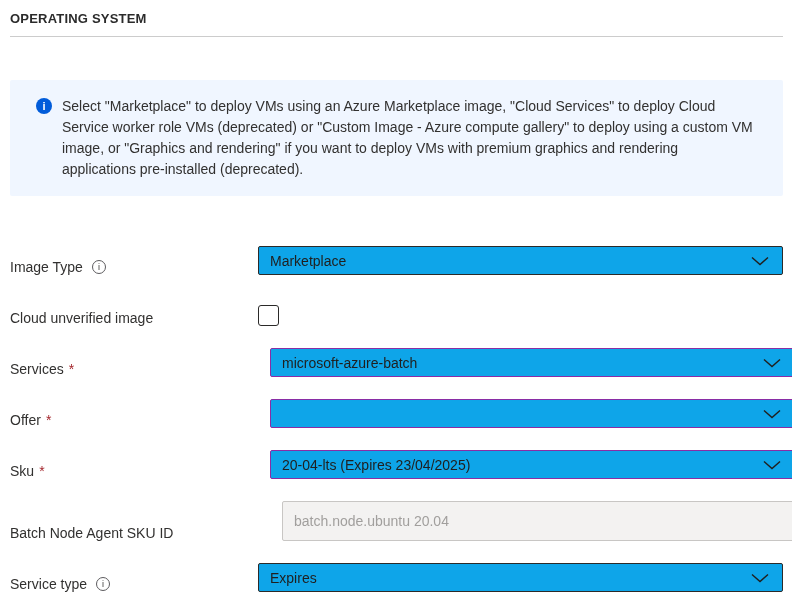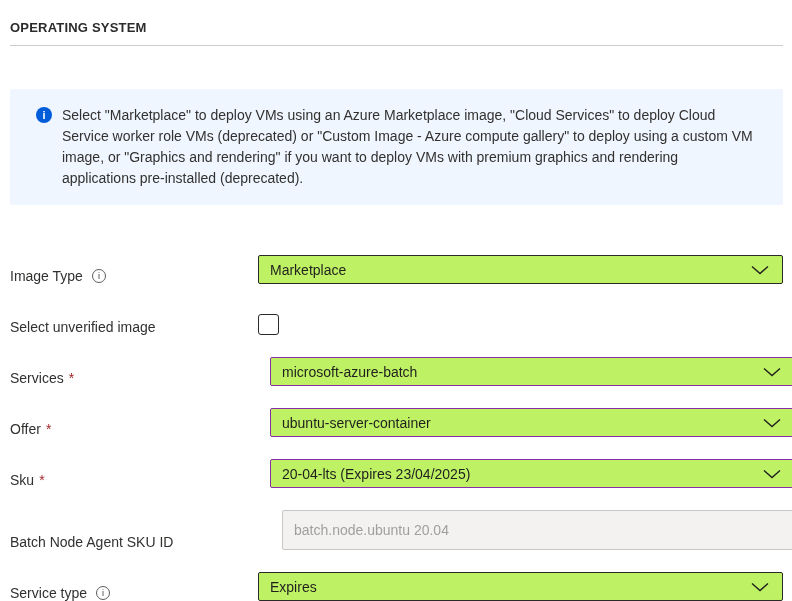--- a/index.html
+++ b/index.html
@@ -3,21 +3,21 @@
 <meta charset="utf-8">
 <style>
   * { box-sizing: border-box; margin: 0; padding: 0; }
   html, body { background: #ffffff; }
   body {
     width: 792px; height: 601px;
     font-family: "Liberation Sans", sans-serif;
     color: #323130;
     overflow: hidden;
   }
-  .page { padding: 9px 9px 0 10px; width: 792px; }
+  .page { padding: 0 9px 0 10px; width: 792px; }
 
   
   .section-header {
     padding: 9px 0 9px;
     border-bottom: 1px solid #cccccc;
   }
   .section-title {
     font-size: 13px;
     font-weight: bold;
     letter-spacing: 0.2px;
@@ -81,21 +81,21 @@
     cursor: default;
   }
   .field-control { flex: 1; position: relative; }
 
   .dropdown {
     position: relative;
     height: 29px;
     width: 100%;
     border: 1px solid #2b2a29;
     border-radius: 2px;
-    background: #bef264;
+    background: #0ea5e9;
     display: flex;
     align-items: center;
     padding: 0 38px 0 11px;
     font-size: 14px;
     color: #201f1e;
     cursor: pointer;
   }
   .dropdown.modified { border: 1.5px solid #8a2da5; margin-left: 12px; }
   .chevron-down-icon {
     position: absolute;
@@ -153,21 +153,21 @@
           <span>Marketplace</span>
           <svg class="chevron-down-icon" viewBox="0 0 18 10">
               <polyline points="1,1.5 9,8.5 17,1.5" fill="none" stroke="#201f1e" stroke-width="1.4"></polyline>
             </svg>
         </div>
       </div>
     </div>
 
     <div class="form-row">
       <div class="field-label">
-        <span>Select unverified image</span>
+        <span>Cloud unverified image</span>
       </div>
       <div class="field-control">
         <div class="checkbox"></div>
       </div>
     </div>
 
     <div class="form-row">
       <div class="field-label">
         <span>Services</span>
         <span class="required-marker">*</span>
@@ -182,21 +182,20 @@
       </div>
     </div>
 
     <div class="form-row">
       <div class="field-label">
         <span>Offer</span>
         <span class="required-marker">*</span>
       </div>
       <div class="field-control">
         <div class="dropdown modified">
-          <span>ubuntu-server-container</span>
           <svg class="chevron-down-icon" viewBox="0 0 18 10">
               <polyline points="1,1.5 9,8.5 17,1.5" fill="none" stroke="#201f1e" stroke-width="1.4"></polyline>
             </svg>
         </div>
       </div>
     </div>
 
     <div class="form-row">
       <div class="field-label">
         <span>Sku</span>

